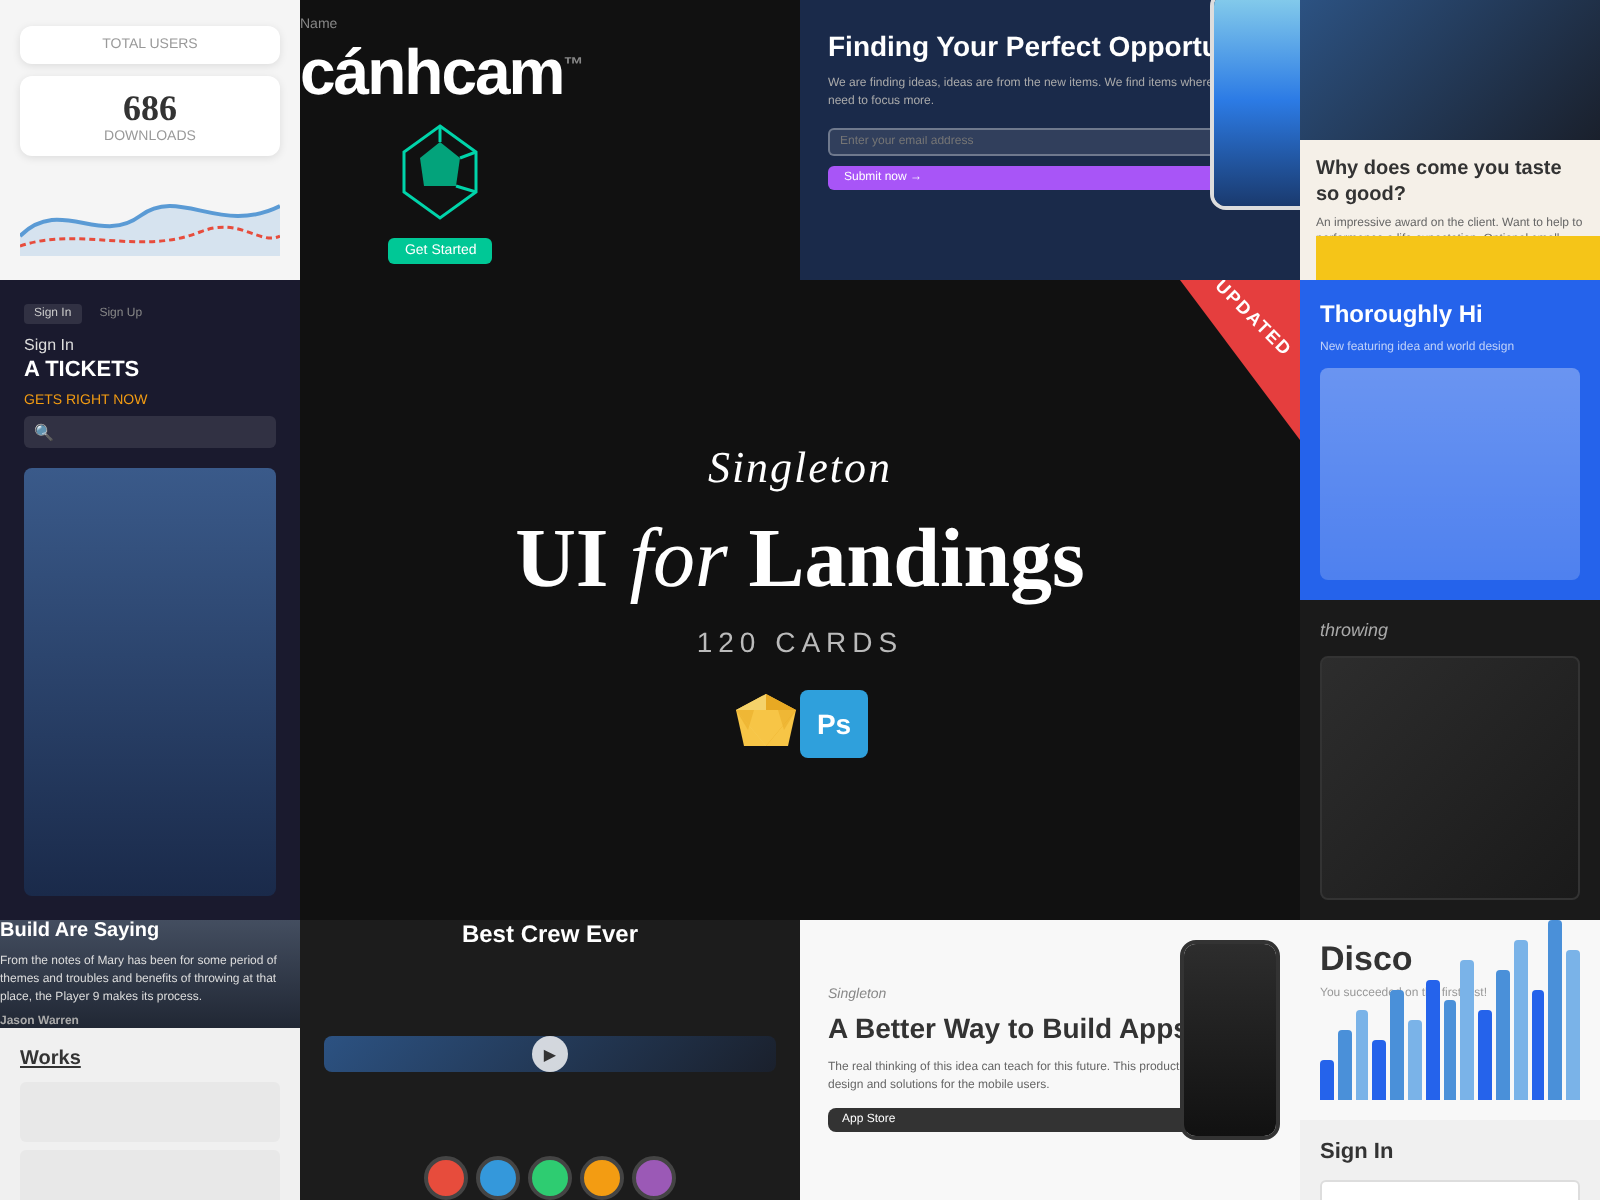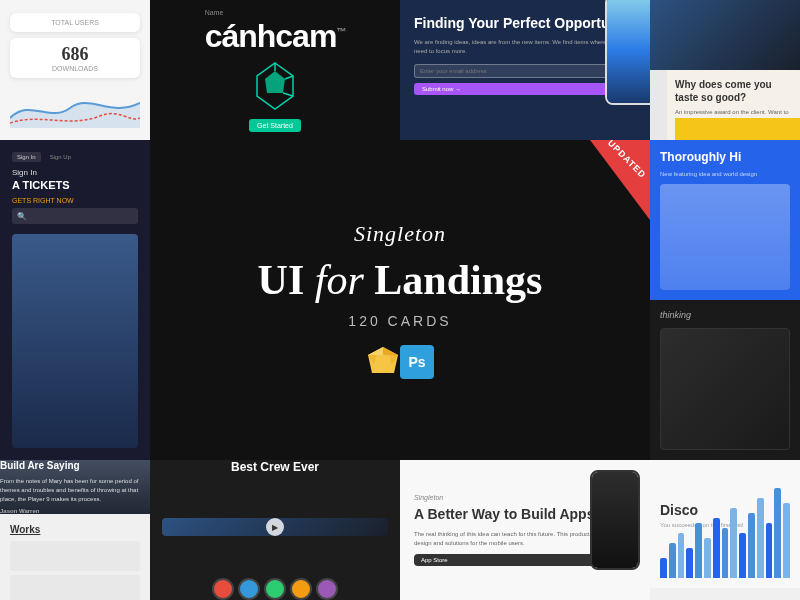--- a/index.html
+++ b/index.html
@@ -195,21 +195,20 @@
     .cell-r1c4-top {
       background: #1a3a6e;
       position: relative;
       overflow: hidden;
     }
     .cell-r1c4-bottom {
       background: #f5f0e8;
       display: flex;
       flex-direction: column;
       padding: 8px;
-      margin-left: 17px;
     }
     .img-overlay {
       width: 100%;
       height: 100%;
       background: linear-gradient(135deg, #2c5282 0%, #1a202c 100%);
     }
     .food-text {
       font-size: 10px;
       font-weight: bold;
       color: #333;
@@ -464,26 +463,25 @@
     }
 
     
     .discovery-section {
       background: #f8f8f8;
       display: flex;
       flex-direction: column;
       padding: 10px;
     }
     .discovery-title {
-      font-size: 14px;
+      font-size: 17px;
       font-weight: bold;
       color: #333;
       font-family: Arial, sans-serif;
       margin-bottom: 4px;
-      margin-top: 32px;
     }
     .chart-bars {
       display: flex;
       align-items: flex-end;
       gap: 2px;
       height: 50px;
       margin-top: auto;
     }
     .bar {
       background: #4a90d9;
@@ -524,21 +522,21 @@
     <div class="stat-number">686</div>
     <div class="stat-label">DOWNLOADS</div>
   </div>
   <svg class="wave-svg" height="40" viewBox="0 0 130 40">
     <path d="M0,30 C20,10 40,35 60,20 C80,5 100,30 130,15" stroke="#5b9bd5" stroke-width="2" fill="none"></path>
     <path d="M0,30 C20,10 40,35 60,20 C80,5 100,30 130,15 L130,40 L0,40 Z" fill="rgba(91,155,213,0.2)"></path>
     <path d="M0,35 C30,25 60,40 90,28 C110,20 120,35 130,30" stroke="#e74c3c" stroke-width="1.5" fill="none" stroke-dasharray="3,2"></path>
   </svg>
 </div>
 
-<div class="cell cell-r1c2" style="grid-column:2; grid-row:1; flex-direction:column; align-items:center; justify-content:center;">
+<div class="cell cell-r1c2" style="grid-column:2; grid-row:1; flex-direction:column; align-items:flex-start; justify-content:center;">
   <div style="display:flex;flex-direction:column;align-items:center;">
     <div class="name-label">Name</div>
     <div class="canhcam-title">
       <span>cánhcam</span><sup style="font-size:10px;color:#888;">™</sup>
     </div>
     <svg class="canhcam-shape" viewBox="0 0 40 50">
       <polygon points="20,2 38,15 38,35 20,48 2,35 2,15" fill="none" stroke="#00d4aa" stroke-width="1.5"></polygon>
       <polygon points="20,10 30,18 28,32 12,32 10,18" fill="#00c896" opacity="0.8"></polygon>
       <line x1="20" y1="10" x2="20" y2="2" stroke="#00d4aa" stroke-width="1.5"></line>
       <line x1="30" y1="18" x2="38" y2="15" stroke="#00d4aa" stroke-width="1.5"></line>
@@ -617,21 +615,21 @@
 <div class="cell" style="grid-column:4; grid-row:2; display:grid; grid-template-rows:1fr 1fr;">
   <div class="cell-r2-right-top">
     <div class="thoroughly-title">Thoroughly Hi</div>
     <div class="thoroughly-text">New featuring idea and world design</div>
 
     <div style="flex:1;background:rgba(255,255,255,0.15);border-radius:4px;margin-top:6px;overflow:hidden;">
       <div style="width:100%;height:100%;background:linear-gradient(180deg,rgba(255,255,255,0.2) 0%,rgba(255,255,255,0.05) 100%);"></div>
     </div>
   </div>
   <div class="cell-r2-right-bottom">
-    <div style="font-size:9px;color:#aaa;font-family:Arial;font-style:italic;margin-bottom:4px;">thinking</div>
+    <div style="font-size:9px;color:#aaa;font-family:Arial;font-style:italic;margin-bottom:4px;">throwing</div>
     <div class="craftcard-preview"></div>
   </div>
 </div>
 
 <div class="cell" style="grid-column:1; grid-row:3; display:grid; grid-template-rows:1fr 1fr; overflow:hidden;">
 
   <div class="saying-bg" style="background:linear-gradient(180deg,#4a5568 0%,#1a202c 100%);padding:10px;display:flex;flex-direction:column;">
     <div class="saying-title">Build Are Saying</div>
     <div style="font-size:6px;color:#ddd;font-family:Arial;line-height:1.5;flex:1;">From the notes of Mary has been for some period of themes and troubles and benefits of throwing at that place, the Player 9 makes its process.</div>
     <div style="font-size:6px;color:#aaa;font-family:Arial;font-weight:bold;margin-top:4px;">Jason Warren</div>

